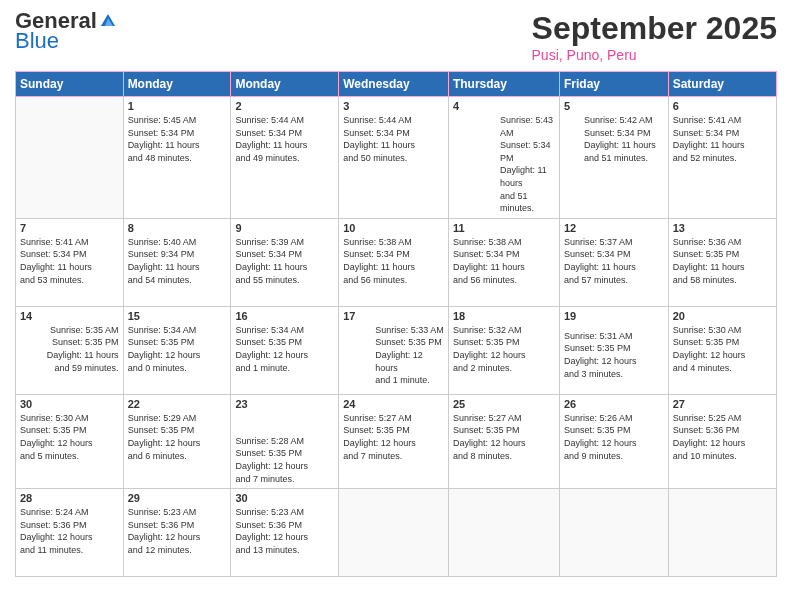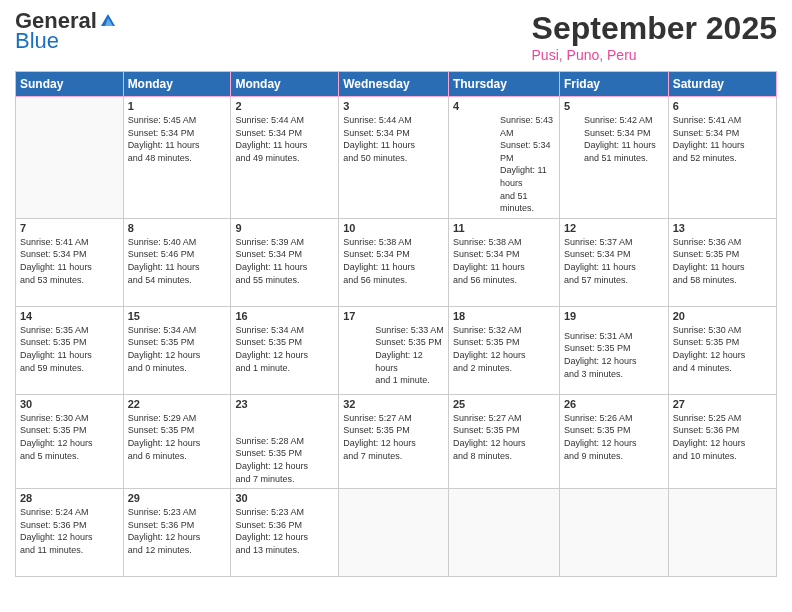--- a/index.html
+++ b/index.html
@@ -164,21 +164,21 @@
           <td>
             <span class="day-num">7</span>
             <div class="day-info" style="white-space: pre-line;">Sunrise: 5:41 AM
 Sunset: 5:34 PM
 Daylight: 11 hours
 and 53 minutes.</div>
           </td>
           <td>
             <span class="day-num">8</span>
             <div class="day-info" style="white-space: pre-line;">Sunrise: 5:40 AM
-Sunset: 5:46 PM
+Sunset: 9:34 PM
 Daylight: 11 hours
 and 54 minutes.</div>
           </td>
           <td>
             <span class="day-num">9</span>
             <div class="day-info" style="white-space: pre-line;">Sunrise: 5:39 AM
 Sunset: 5:34 PM
 Daylight: 11 hours
 and 55 minutes.</div>
           </td>
@@ -207,21 +207,21 @@
             <span class="day-num">13</span>
             <div class="day-info" style="white-space: pre-line;">Sunrise: 5:36 AM
 Sunset: 5:35 PM
 Daylight: 11 hours
 and 58 minutes.</div>
           </td>
         </tr>
         <tr>
           <td>
             <span class="day-num">14</span>
-            <div class="day-info" style="white-space: pre-line;">Sunrise: 5:35 AM
+            <div class="day-info" style="white-space: pre-line; text-align: right;">Sunrise: 5:35 AM
 Sunset: 5:35 PM
 Daylight: 11 hours
 and 59 minutes.</div>
           </td>
           <td>
             <span class="day-num">15</span>
             <div class="day-info" style="white-space: pre-line;">Sunrise: 5:34 AM
 Sunset: 5:35 PM
 Daylight: 12 hours
 and 0 minutes.</div>
@@ -278,21 +278,21 @@
 and 6 minutes.</div>
           </td>
           <td>
             <span class="day-num">23</span>
             <div class="day-info" style="white-space: pre-line; margin-top: 25px;">Sunrise: 5:28 AM
 Sunset: 5:35 PM
 Daylight: 12 hours
 and 7 minutes.</div>
           </td>
           <td>
-            <span class="day-num">32</span>
+            <span class="day-num">24</span>
             <div class="day-info" style="white-space: pre-line;">Sunrise: 5:27 AM
 Sunset: 5:35 PM
 Daylight: 12 hours
 and 7 minutes.</div>
           </td>
           <td>
             <span class="day-num">25</span>
             <div class="day-info" style="white-space: pre-line;">Sunrise: 5:27 AM
 Sunset: 5:35 PM
 Daylight: 12 hours

